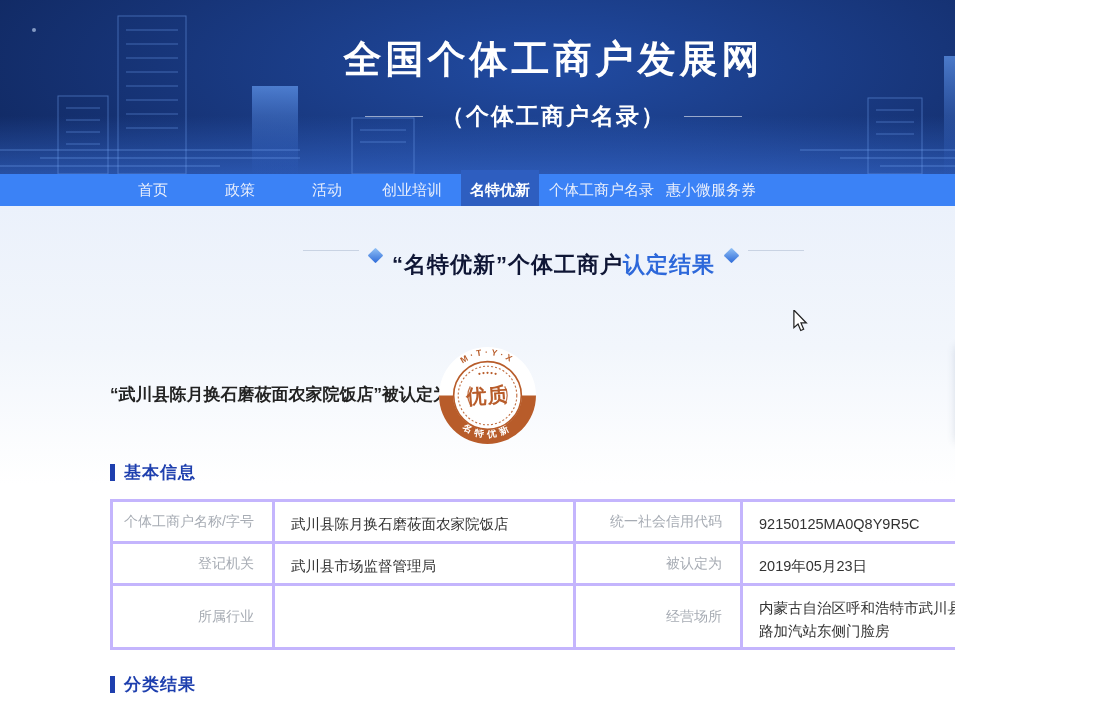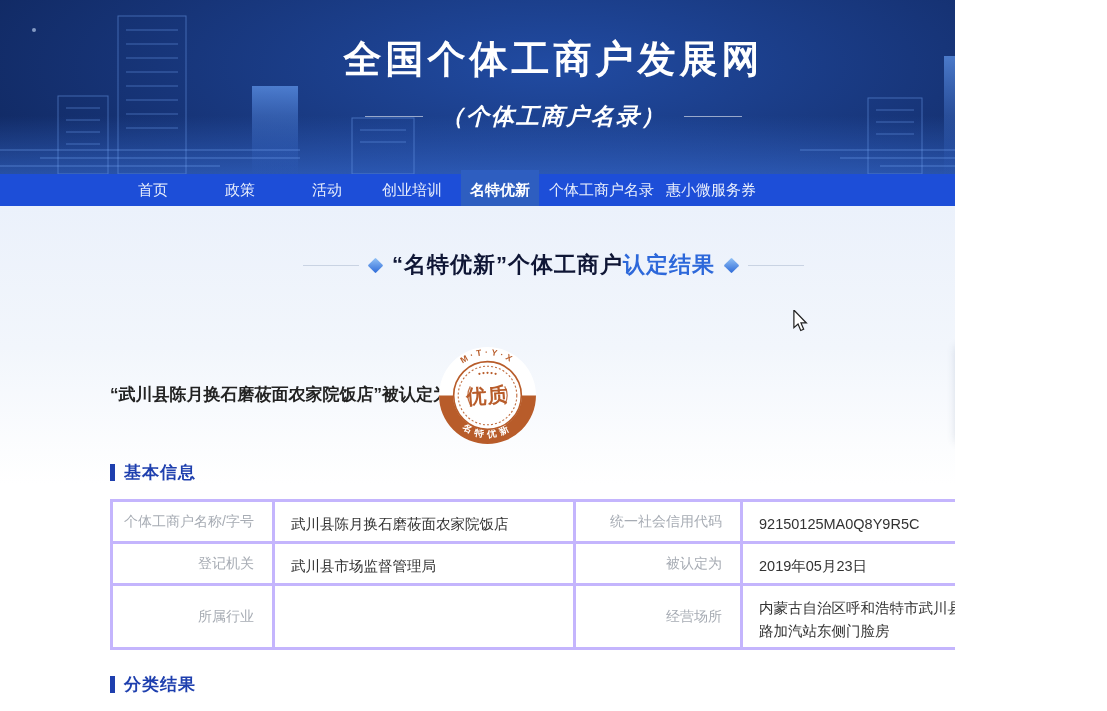--- a/index.html
+++ b/index.html
@@ -6,36 +6,36 @@
   .page{position:relative;width:955px;height:711px;overflow:hidden;background:#fff;
         font-family:"Liberation Sans","DejaVu Sans",sans-serif;}
 
   
   .banner{position:absolute;left:0;top:0;width:1107px;height:174px;
           background:radial-gradient(ellipse 65% 130% at 50% 38%, #214ba2 0%, #173579 55%, #0e2459 100%);}
   .banner-art{position:absolute;left:0;top:0;pointer-events:none;}
   .banner-title{position:absolute;left:0;top:34px;width:100%;text-align:center;color:#fff;
                 font-size:38px;font-weight:800;letter-spacing:4px;}
   .banner-sub{position:absolute;left:0;top:101px;width:100%;display:flex;align-items:center;
-              justify-content:center;gap:18px;font-style:italic;}
+              justify-content:center;gap:18px;}
   .banner-sub .hline{width:58px;height:1px;background:rgba(255,255,255,.55);}
   .banner-sub .txt{color:#fff;font-size:23px;font-weight:700;letter-spacing:2px;}
 
   
-  .navbar{position:absolute;left:0;top:174px;width:1107px;height:32px;background:#1d4ed8;}
+  .navbar{position:absolute;left:0;top:174px;width:1107px;height:32px;background:#3b82f6;}
   .nav-item{position:absolute;top:0;height:32px;line-height:32px;color:#e9effc;font-size:15px;
             cursor:pointer;white-space:nowrap;}
   .nav-item.active{top:-4px;height:36px;line-height:39px;background:#2e5ec0;color:#fff;
                    font-weight:700;padding:0 9px;}
 
   
   .page-body{position:absolute;left:0;top:206px;width:1107px;height:505px;
              background:linear-gradient(180deg,#ebf1fb 0%,#f2f6fc 28%,#ffffff 55%);}
 
-  .result-title{position:absolute;left:0;top:44px;width:100%;display:flex;align-items:center;
+  .result-title{position:absolute;left:0;top:44px;width:100%;display:flex;
                 justify-content:center;gap:11px;}
   .result-title .hline{width:56px;height:1px;background:#c9d3e3;}
   .diamond{width:11px;height:11px;border-radius:1px;transform:rotate(45deg);
            background:linear-gradient(135deg,#93c2f6 0%,#2d6ad8 100%);}
   .result-title .t{font-size:22px;font-weight:900;letter-spacing:1px;color:#0f1635;}
   .result-title .t .hl{color:#2d68da;}
 
   .query-date{position:absolute;left:0;top:95px;width:100%;text-align:center;
               font-size:13px;color:#949ca8;letter-spacing:.5px;}
 

